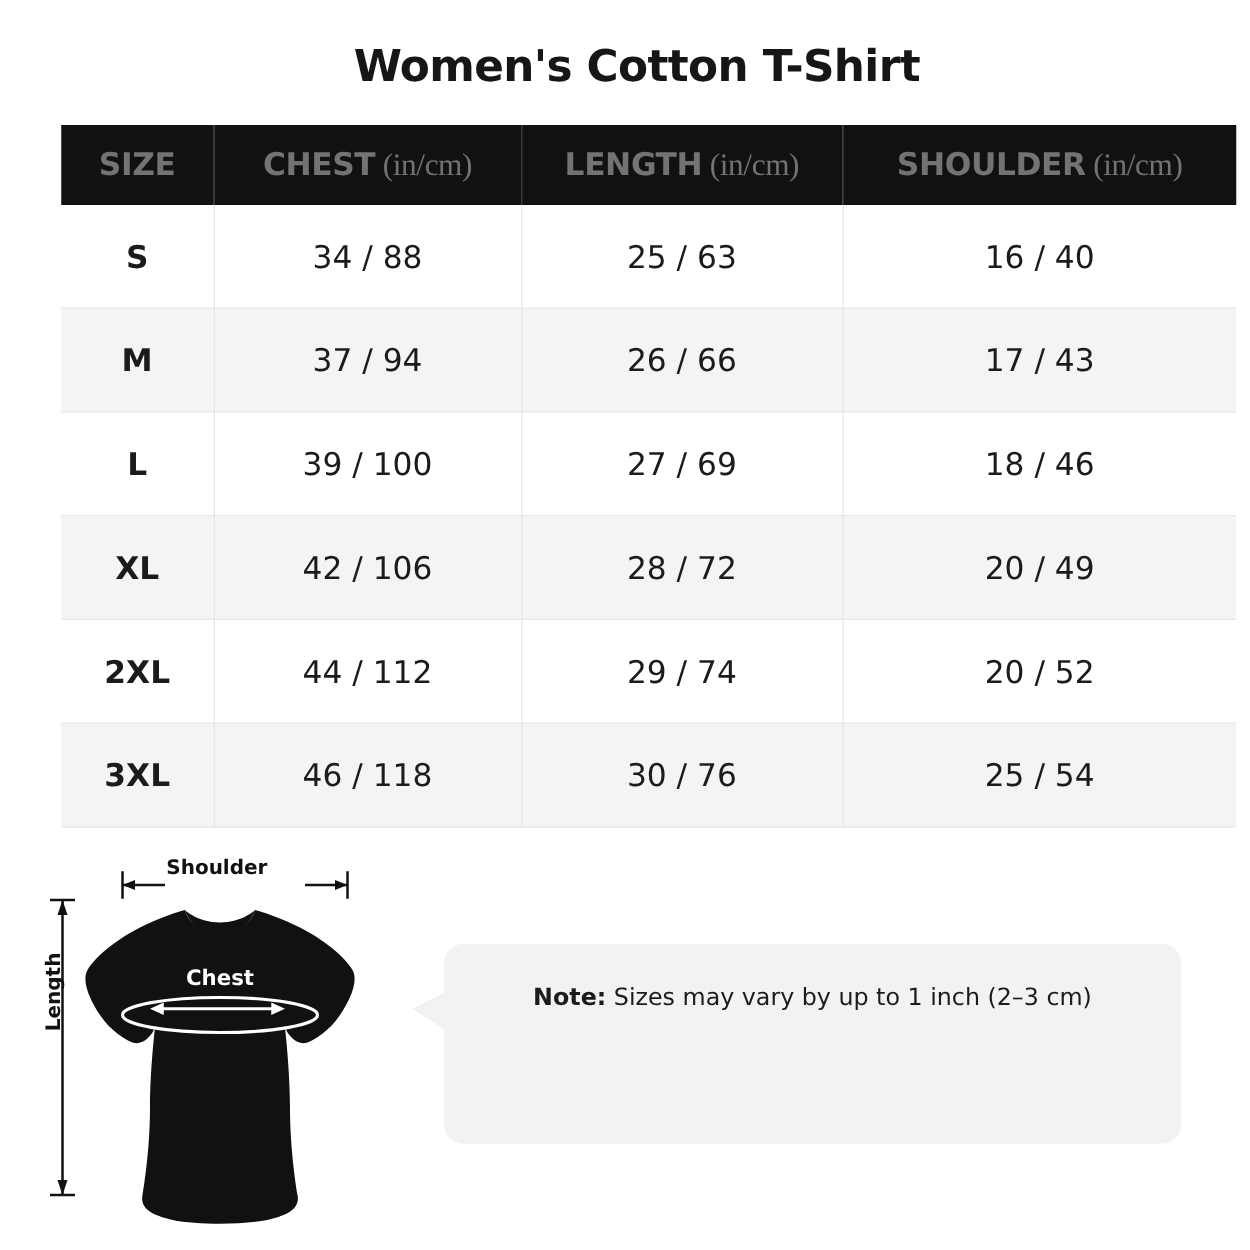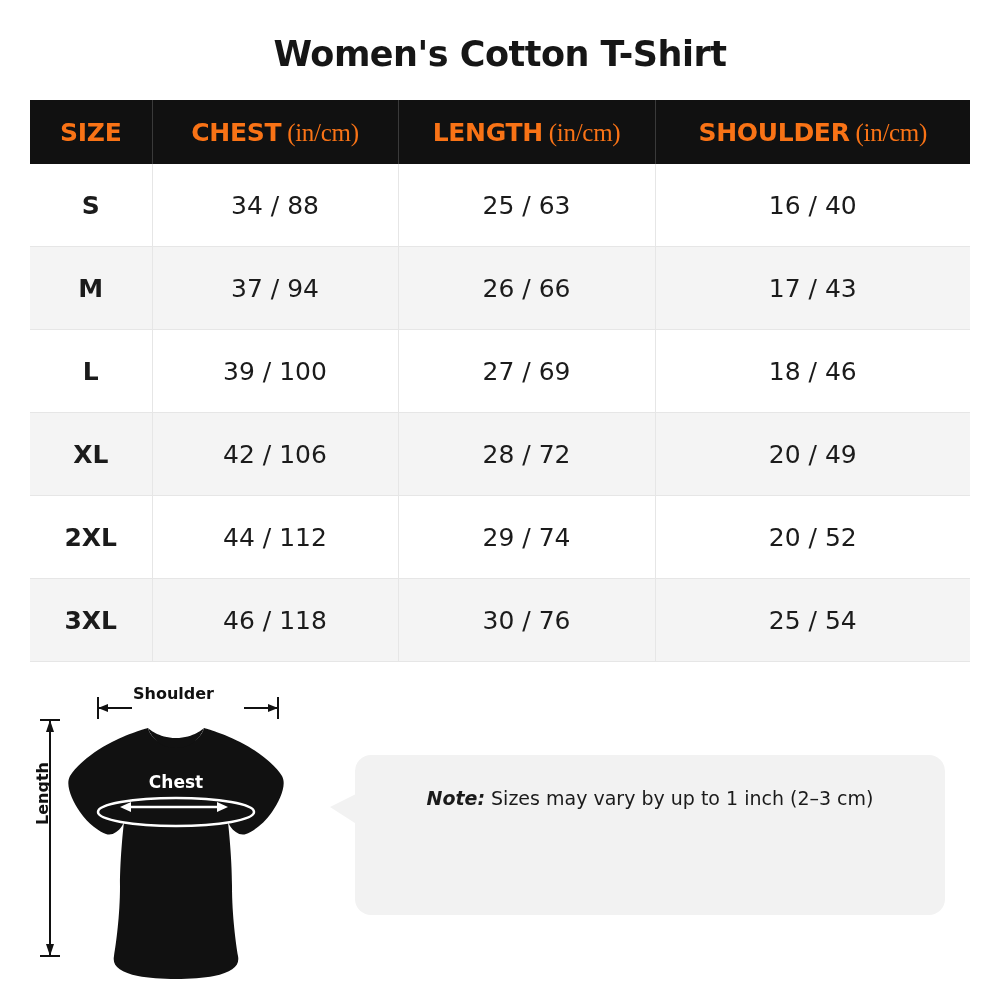--- a/index.html
+++ b/index.html
@@ -12,20 +12,21 @@
     height: 1000px;
     font-family: "DejaVu Sans", "Liberation Sans", sans-serif;
     color: #111111;
     overflow: hidden;
   }
   .page {
     position: relative;
     width: 1000px;
     height: 1000px;
     box-sizing: border-box;
+    padding-left: 19px;
   }
 
   
   .title {
     text-align: center;
     font-size: 35px;
     font-weight: bold;
     letter-spacing: -0.5px;
     color: #161616;
     padding-top: 34px;
@@ -36,21 +37,21 @@
   .table-wrap {
     margin: 26px 30px 0 30px;
   }
   table.size-table {
     width: 940px;
     border-collapse: collapse;
     table-layout: fixed;
   }
   table.size-table th {
     background: #111111;
-    color: #f97316;
+    color: #737373;
     font-size: 25px;
     font-weight: bold;
     height: 62px;
     vertical-align: middle;
     border-right: 1px solid #3a3a3a;
     letter-spacing: -0.3px;
   }
   table.size-table th:last-child {
     border-right: none;
   }
@@ -120,21 +121,20 @@
     border-radius: 16px;
     box-sizing: border-box;
     padding: 26px 28px;
     text-align: center;
     line-height: 1.85;
     font-size: 19px;
     color: #1b1b1b;
   }
   .note-bubble .note-strong {
     font-weight: bold;
-    font-style: italic;
   }
   .bubble-tail {
     position: absolute;
     left: 330px;
     top: 793px;
     width: 0;
     height: 0;
     border-top: 14px solid transparent;
     border-bottom: 18px solid transparent;
     border-right: 28px solid #f2f2f2;

